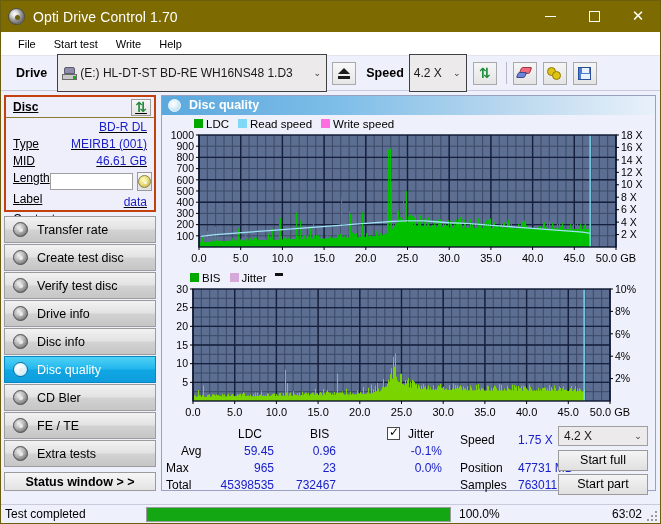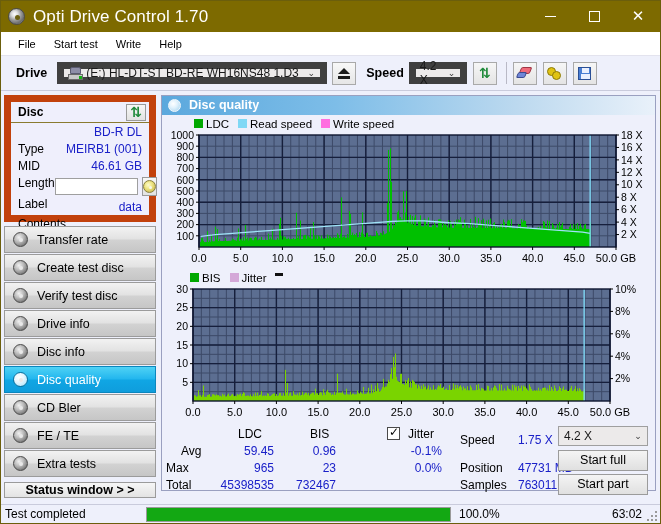--- a/index.html
+++ b/index.html
@@ -31,21 +31,21 @@
     position: relative;
   }
   #app-icon::after {
     content: "";
     position: absolute; left: 6px; top: 6px;
     width: 5px; height: 5px; border-radius: 50%;
     background: #6b5f10;
   }
   #title-text {
     color: #ffffff;
-    font-size: 17px;
+    font-size: 14px;
     letter-spacing: .1px;
   }
   .winbtn {
     width: 44px; height: 31px;
     display: flex; align-items: center; justify-content: center;
     color: #fff;
   }
   #winbtns { position: absolute; right: 0; top: 0; display: flex; }
   .wb-glyph { font-size: 15px; line-height: 1; font-family: "DejaVu Sans", sans-serif; }
   .wb-min { width: 11px; height: 1px; background: #fff; }
@@ -72,23 +72,23 @@
     background: #eef0fb;
     display: flex;
     align-items: center;
     padding: 0 6px;
     border-bottom: 1px solid #c9cbdc;
   }
   .bar-label { font-size: 12.5px; font-weight: bold; color:#000; }
   #drive-label { margin-left: 9px; margin-right: 10px; }
 
   .combo {
-    height: 22px;
+    height: 38px;
     background: #eceaea;
-    border: 7px solid #404040;
+    border: 1px solid #404040;
     display: flex;
     align-items: center;
     font-size: 12px;
     color: #1a1a1a;
     padding: 0 2px 0 4px;
     position: relative;
   }
   .combo .caret {
     margin-left: auto;
     width: 14px;
@@ -145,22 +145,23 @@
   #main { display: flex; height: 404px; }
 
   
   #sidebar {
     width: 158px;
     background: #eef0fb;
     padding: 4px 3px 0 3px;
     display: flex; flex-direction: column;
   }
   #disc-panel {
-    border: 7px solid #c2410c;
+    border: 2px solid #c2410c;
     background: #efeffc;
+    text-decoration: underline;
   }
   #disc-panel-head {
     height: 21px;
     display: flex; align-items: center;
     border-bottom: 1px solid #8a7b30;
     background: #efeffc;
     padding: 0 3px 0 7px;
   }
   #disc-panel-title { font-size: 12px; font-weight: bold; color: #000; }
   #disc-refresh {

